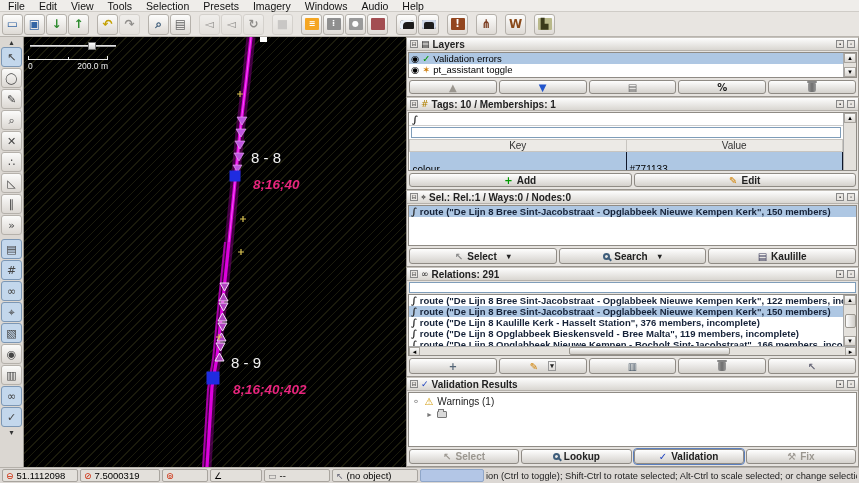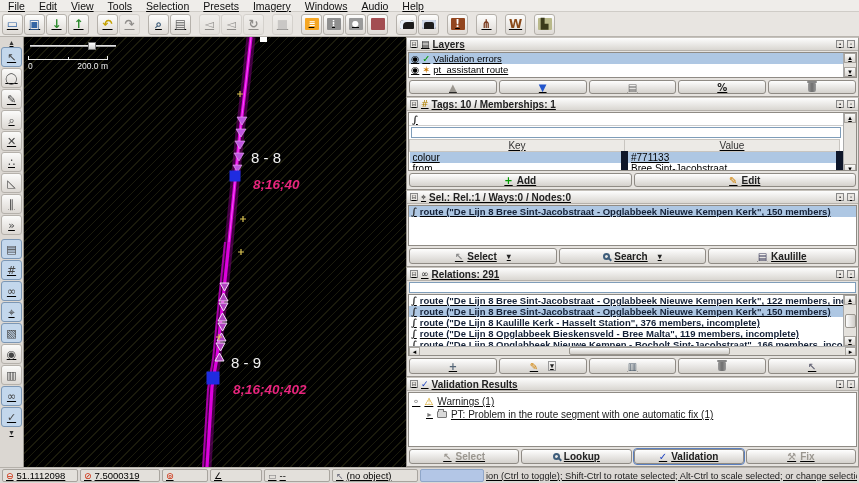--- a/index.html
+++ b/index.html
@@ -1,18 +1,18 @@
 <!DOCTYPE html>
 <html><head>
 <meta charset="utf-8">
 <style>
   * { box-sizing: border-box; margin:0; padding:0; }
   html,body { width:859px; height:483px; overflow:hidden; }
   body { font-family:"Liberation Sans","DejaVu Sans",sans-serif; font-size:10px; background:#d6d2cd; }
-  .app { position:relative; width:859px; height:372px; background:#c2410c;text-decoration:underline; }
+  .app { position:relative; width:859px; height:372px; background:#c2410c; }
 
   
   .menubar { height:12px; display:flex; gap:14px; align-items:center; padding:0 8px; background:#efedea; border-bottom:1px solid #cfccc7;}
   .mitem { font-size:10.5px; color:#111; cursor:default; }
 
   
   .toolbar { height:25px; display:flex; align-items:center; gap:1px; padding:1px 2px; background:#e8e5e1; border-bottom:1px solid #b8b4ae;}
   .tb { width:21px; height:21px; border:1px solid #b5b1ab; border-radius:3px; background:linear-gradient(#fdfdfc,#dedad5); display:flex; align-items:center; justify-content:center; position:relative; padding:0;}
   .tb.sep { margin-left:7px; }
   .tb.disabled { opacity:.38; }
@@ -75,21 +75,21 @@
   .i-trash { width:8px; height:9px; background:linear-gradient(90deg,#9a9a9a,#6f6f6f,#9a9a9a); border-radius:1px 1px 2px 2px; position:relative; display:inline-block;}
   .i-trash::before { content:''; position:absolute; top:-2px; left:-1px; right:-1px; height:2px; background:#858585; border-radius:1px;}
   .i-folder { width:10px; height:7px; background:#d9d9d9; border:1px solid #777; border-radius:1px; position:relative; display:inline-block;}
   .i-folder::before { content:''; position:absolute; top:-3px; left:0; width:4px; height:2px; background:#d9d9d9; border:1px solid #777; border-bottom:none;}
 
   
   .presetrow { height:13px; display:flex; align-items:center; gap:4px; padding:0 3px; font-weight:bold; font-size:10px; border-bottom:1px solid #ccc; white-space:nowrap; overflow:hidden;}
   .tagfilter { height:11px; margin:1px 2px; border:1px solid #7f9db9; background:#fff; }
   table.tags { width:100%; border-collapse:collapse; font-size:10px; table-layout:fixed;}
   table.tags th { font-weight:normal; color:#333; background:#eceae6; border:1px solid #c8c5c0; height:11px;}
-  table.tags td { height:11px; padding:0 3px; border-right:7px solid #0f172a; white-space:nowrap; overflow:hidden;}
+  table.tags td { height:11px; padding:12px 3px; border-right:1px solid #0f172a; white-space:nowrap; overflow:hidden;}
   tr.selected td { background:#aec7e3; }
 
   .routeglyph { font-family:"DejaVu Serif",serif; font-style:italic; font-weight:bold; color:#222; font-size:10px; }
 
   
   .relfilter { height:11px; margin:1px 2px; border:1px solid #7f9db9; background:#fff;}
   .hsb { height:9px; display:flex; align-items:center; background:#e4e1dc; border-top:1px solid #aaa;}
   .hsb .sbtn { width:11px; height:9px; font-size:7px; line-height:7px; text-align:center; border:1px solid #a8a49e; background:linear-gradient(#fbfbfa,#d8d4cf); padding:0;}
   .hsb .track { flex:1; position:relative; height:9px;}
   .hsb .thumb { position:absolute; left:35%; width:38%; top:0; height:8px; background:linear-gradient(#fdfdfd,#cfccc7); border:1px solid #9a968f; border-radius:2px;}
@@ -333,21 +333,21 @@
         <div class="pbody">
           <div class="listcol">
             <div class="lrow selected">
                 <span class="ticon">◉</span>
                 <span class="ticon" style="color: rgb(0, 153, 0);">✓</span>
                 <span>Validation errors</span>
               </div>
               <div class="lrow">
                 <span class="ticon">◉</span>
                 <span class="ticon" style="color: rgb(204, 119, 0);">✶</span>
-                <span>pt_assistant route</span>
+                <span>pt_assistant toggle</span>
               </div>
           </div>
           <div class="vsb">
             <button class="sbtn">▴</button>
             <button class="sbtn">▾</button>
           </div>
         </div>
         <div class="btnrow">
           <button class="pbtn disabled">
               <span class="gi">▲</span>
@@ -535,21 +535,20 @@
         <div class="pbody" style="flex-direction:column">
           <div class="vtree">
             <div class="vtr">
               <span class="ticon" style="color:#888">⚬</span>
               <span class="ticon" style="color:#d4a017">⚠</span>
               <span>Warnings (1)</span>
             </div>
             <div class="vtr child">
               <span class="ticon" style="color:#777;font-size:7px">►</span>
               <span class="i-folder"></span>
-              <span>PT: Problem in the route segment with one automatic fix (1)</span>
             </div>
           </div>
         </div>
         <div class="btnrow" style="padding-bottom:2px">
           <button class="pbtn disabled" style="height:15px">
               <span class="gi">↖</span>
               <span>Select</span>
             </button>
           <button class="pbtn" style="height:15px">
               <span class="i-mag"></span>

